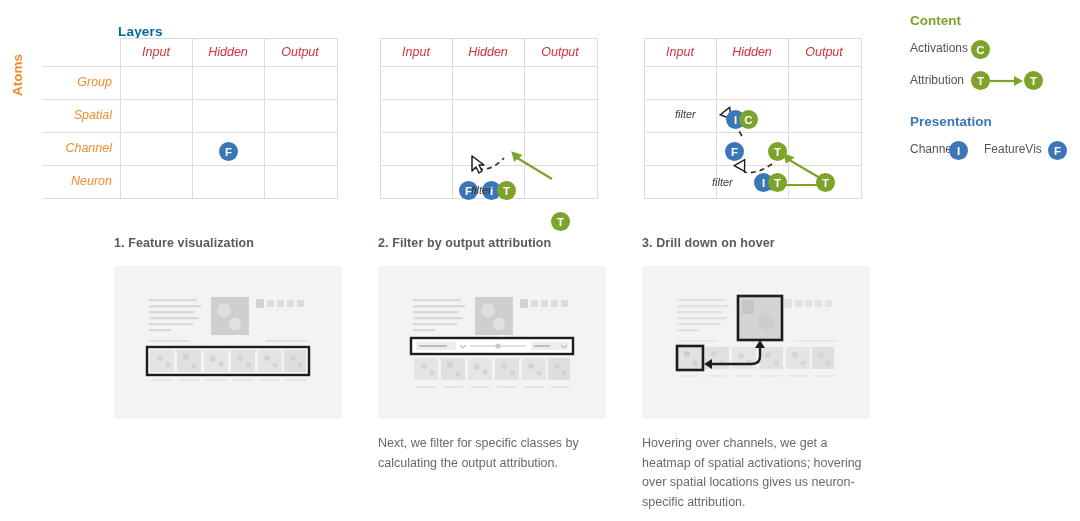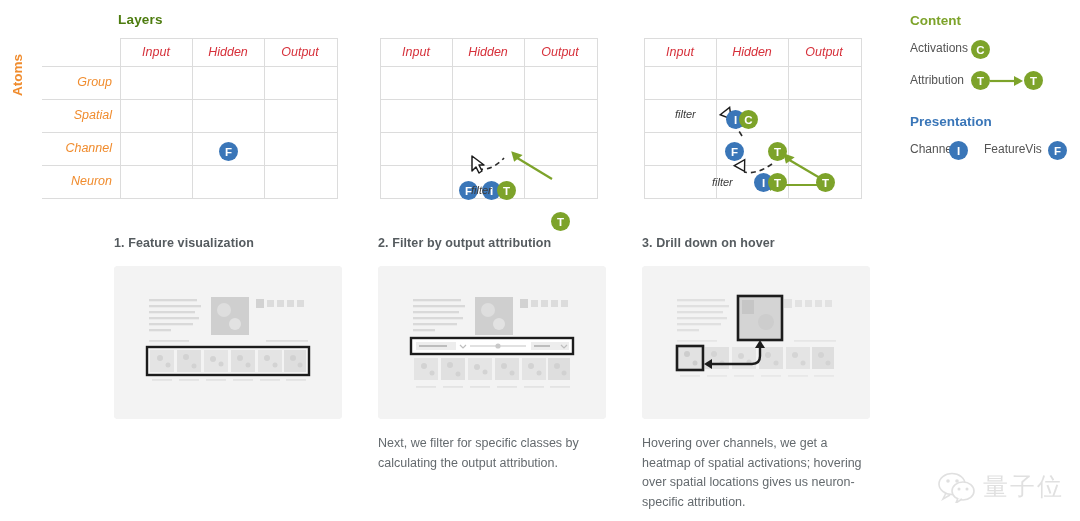--- a/index.html
+++ b/index.html
@@ -23,21 +23,21 @@
 
   .rowlabel{
     position:absolute;height:33px;line-height:33px;
     text-align:right;font-style:italic;font-size:12.5px;color:#f08c2e;
     width:80px;
   }
 
   .section-title{
     position:absolute;font-weight:bold;font-size:13.5px;
   }
-  .title-layers{color:#4d7c0f;left:118px;top:12px;letter-spacing:.2px;}
+  .title-layers{color:#0369a1;left:118px;top:24px;letter-spacing:.2px;}
 
   .atoms-label{
     position:absolute;left:10px;top:96px;
     font-weight:bold;font-size:13.5px;color:#f08c2e;
     transform:rotate(-90deg);transform-origin:left top;
     white-space:nowrap;
   }
 
   
   .badge{
@@ -414,27 +414,14 @@
       <path d="M 118 90 L 118 82" stroke="#1c1c1c" stroke-width="2.4" fill="none"></path>
       <path d="M 118 90 Q 118 98 110 98 L 70 98" stroke="#1c1c1c" stroke-width="2.4" fill="none"></path>
       <polygon points="113,82 123,82 118,74" fill="#1c1c1c"></polygon>
       <polygon points="70,93 70,103 62,98" fill="#1c1c1c"></polygon>
     </svg>
   </div>
   <div class="caption" style="left:642px;">
     <span>Hovering over channels, we get a heatmap of spatial activations; hovering over spatial locations gives us neuron-specific attribution.</span><code></code><span></span>
   </div>
 
-  <div class="wm">
-    <svg width="40" height="32">
-      <ellipse cx="15" cy="13" rx="13" ry="10.5" fill="none" stroke="#9a9a9a" stroke-width="1.6"></ellipse>
-      <path d="M 9 22 L 6 28 L 13 24" fill="none" stroke="#9a9a9a" stroke-width="1.6"></path>
-      <circle cx="11" cy="10" r="1.8" fill="#9a9a9a"></circle>
-      <circle cx="20" cy="10" r="1.8" fill="#9a9a9a"></circle>
-      <ellipse cx="26" cy="20" rx="11" ry="9" fill="#ffffff" stroke="#9a9a9a" stroke-width="1.6"></ellipse>
-      <path d="M 21 27 L 19 32 L 25 28" fill="#ffffff" stroke="#9a9a9a" stroke-width="1.6"></path>
-      <circle cx="22" cy="18" r="1.5" fill="#9a9a9a"></circle>
-      <circle cx="30" cy="18" r="1.5" fill="#9a9a9a"></circle>
-    </svg>
-    <span class="wm-text">量子位</span>
-  </div>
 
 </div>
 
 </body></html>

